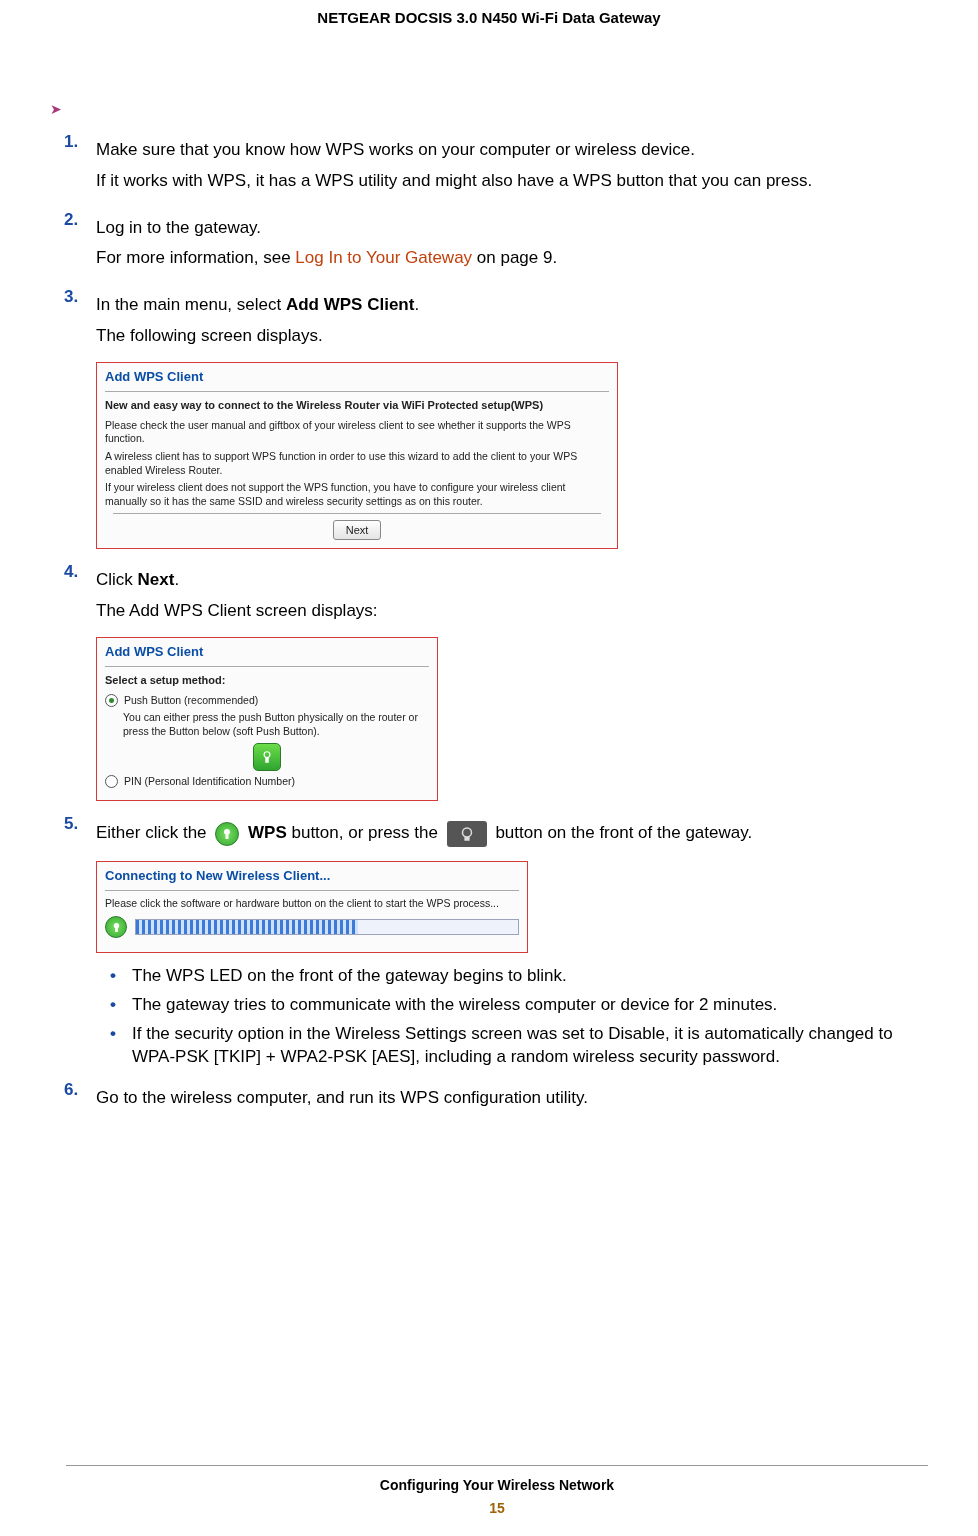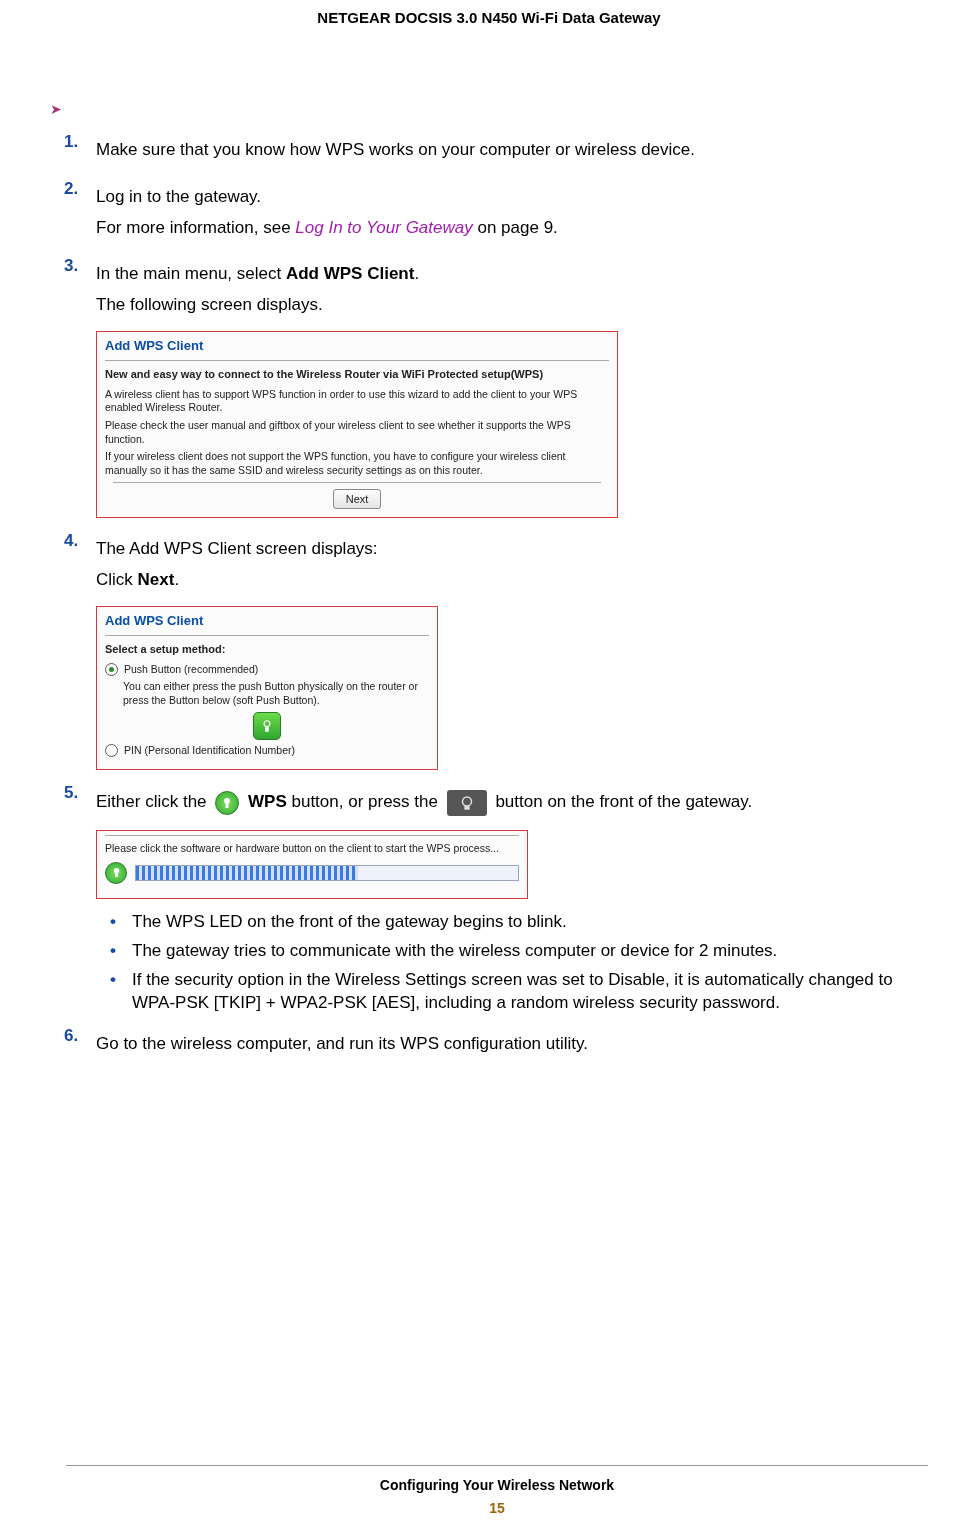--- a/index.html
+++ b/index.html
@@ -54,22 +54,21 @@
   .step .body {
     flex: 1;
   }
   .step .body p {
     margin: 8px 0 6px 0;
   }
   .indent {
     margin-left: 46px;
   }
   .xref {
-    color: #a21caf;
-    font-style: italic;
+    color: #c2410c;
   }
   
   .shot {
     border: 1px solid #d53a3a;
     background: #fbfbfb;
     font-size: 11px;
     font-family: Arial, sans-serif;
     color: #222;
     margin-top: 8px;
     margin-bottom: 12px;
@@ -198,20 +197,21 @@
   <div class="doc-title">NETGEAR DOCSIS 3.0 N450 Wi-Fi Data Gateway</div>
 
   <div class="arrow-heading">
     <span class="arrow">➤</span>
   </div>
 
   <div class="step">
     <div class="num">1.</div>
     <div class="body">
       <p>Make sure that you know how WPS works on your computer or wireless device.</p>
+      <p>If it works with WPS, it has a WPS utility and might also have a WPS button that you can press.</p>
     </div>
   </div>
 
   <div class="step">
     <div class="num">2.</div>
     <div class="body">
       <p>Log in to the gateway.</p>
       <p>
         <span>For more information, see </span><span class="xref">Log In to Your Gateway</span><span> on page 9.</span>
       </p>
@@ -227,38 +227,38 @@
       <p>The following screen displays.</p>
     </div>
   </div>
 
   <div class="indent">
     <div class="shot" style="width:520px;">
       <div class="title">Add WPS Client</div>
       <hr>
       <div class="inner">
         <div class="bold">New and easy way to connect to the Wireless Router via WiFi Protected setup(WPS)</div>
+        <div class="small">Please check the user manual and giftbox of your wireless client to see whether it supports the WPS function.</div>
         <div class="small">A wireless client has to support WPS function in order to use this wizard to add the client to your WPS enabled Wireless Router.</div>
-        <div class="small">Please check the user manual and giftbox of your wireless client to see whether it supports the WPS function.</div>
         <div class="small">If your wireless client does not support the WPS function, you have to configure your wireless client manually so it has the same SSID and wireless security settings as on this router.</div>
         <hr>
         <div class="btnrow">
           <span class="uibtn">Next</span>
         </div>
       </div>
     </div>
   </div>
 
   <div class="step">
     <div class="num">4.</div>
     <div class="body">
-      <p>The Add WPS Client screen displays:</p>
       <p>
         <span>Click </span><b>Next</b><span>.</span>
       </p>
+      <p>The Add WPS Client screen displays:</p>
     </div>
   </div>
 
   <div class="indent">
     <div class="shot" style="width:340px;">
       <div class="title">Add WPS Client</div>
       <hr>
       <div class="inner">
         <div class="bold" style="font-size:11px;">Select a setup method:</div>
         <div class="radio-row">
@@ -298,20 +298,21 @@
               <path fill="#ddd" d="M12 3a7 7 0 00-7 7c0 2.6 1.4 4.9 3.5 6.1V21h7v-4.9A7 7 0 0019 10a7 7 0 00-7-7zm0 2a5 5 0 015 5 5 5 0 01-5 5 5 5 0 01-5-5 5 5 0 015-5z"></path>
             </svg>
         </span>
         <span> button on the front of the gateway.</span>
       </p>
     </div>
   </div>
 
   <div class="indent">
     <div class="shot" style="width:430px;">
+      <div class="title">Connecting to New Wireless Client...</div>
       <hr>
       <div class="inner">
         <div class="small">Please click the software or hardware button on the client to start the WPS process...</div>
         <div class="progress-wrap">
           <span class="inline-green-wps" style="width:20px;height:20px;margin:0;">
             <svg width="11" height="11" viewBox="0 0 24 24">
                 <path fill="#fff" d="M12 2a6 6 0 00-6 6c0 2.2 1.2 4.1 3 5.2V22h6v-8.8c1.8-1.1 3-3 3-5.2a6 6 0 00-6-6z"></path>
               </svg>
           </span>
           <div class="progress">

